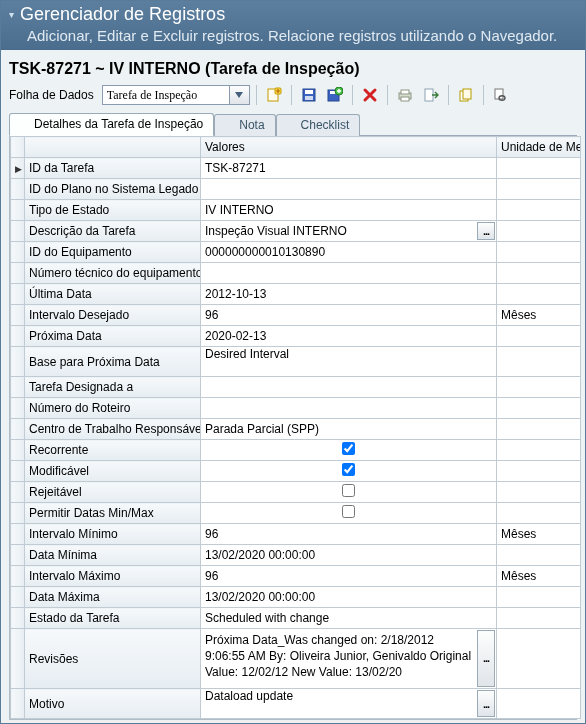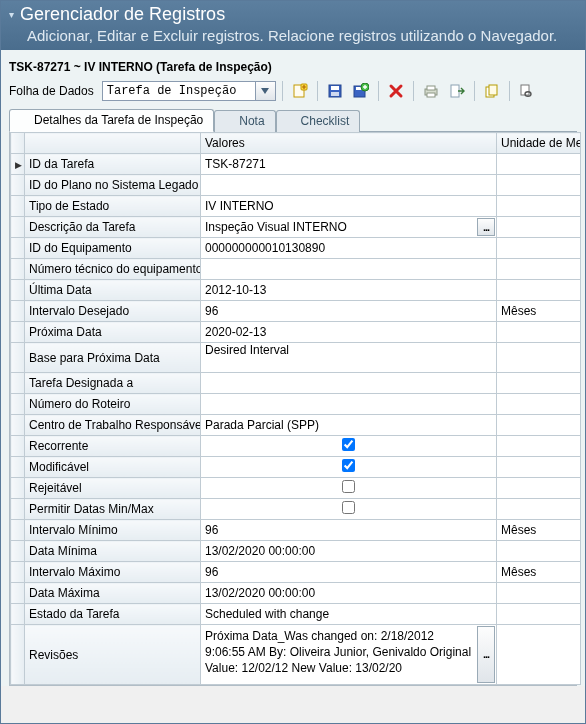--- a/index.html
+++ b/index.html
@@ -34,46 +34,46 @@
     font-size: 15px;
     color: #dfe9f1;
     margin-left: 18px;
     margin-top: 2px;
   }
   .contentarea {
     background: #edf3f4;
     padding: 10px 8px 0 8px;
   }
   .record-title {
-    font-size: 12px;
+    font-size: 16px;
     font-weight: bold;
     color: #000;
     margin-bottom: 6px;
   }
   .toolbar {
     display: flex;
     align-items: center;
     gap: 4px;
     margin-bottom: 6px;
   }
   .toolbar-label {
     color: #000;
     margin-right: 4px;
   }
   .combo {
     display: flex;
     align-items: center;
   }
   .combo input {
-    width: 154px;
+    width: 128px;
     height: 20px;
     border: 1px solid #8a9bb0;
     padding: 0 4px;
     font-size: 12px;
-    font-family: Liberation Mono, monospace;
+    font-family: Liberation Serif, serif;
   }
   .combo-btn {
     width: 20px;
     height: 20px;
     border: 1px solid #8a9bb0;
     border-left: none;
     background: linear-gradient(to bottom, #fdfdfd, #e0e5ea);
     display: flex;
     align-items: center;
     justify-content: center;
@@ -435,16 +435,22 @@
           </tr>
           <tr>
             <td class="rowhdr" style="height: 60px;"></td>
             <td class="labelcell">Revisões</td>
             <td class="multirow value-with-btn" style="height: 60px; vertical-align: top; white-space: pre-line;">Próxima Data_Was changed on: 2/18/2012 9:06:55 AM
   By: Oliveira Junior, Genivaldo
   Original Value: 12/02/12
   New Value: 13/02/20<div class="cell-ellipsis-btn">...</div></td>
             <td></td>
           </tr>
+          <tr>
+            <td class="rowhdr" style="height: 30px;"></td>
+            <td class="labelcell">Motivo</td>
+            <td class="value-with-btn" style="vertical-align: top; height: 30px;"><span>Dataload update</span><div class="cell-ellipsis-btn">...</div></td>
+            <td></td>
+          </tr>
         </tbody>
     </table>
   </div>
 </div>
 
 </body></html>

